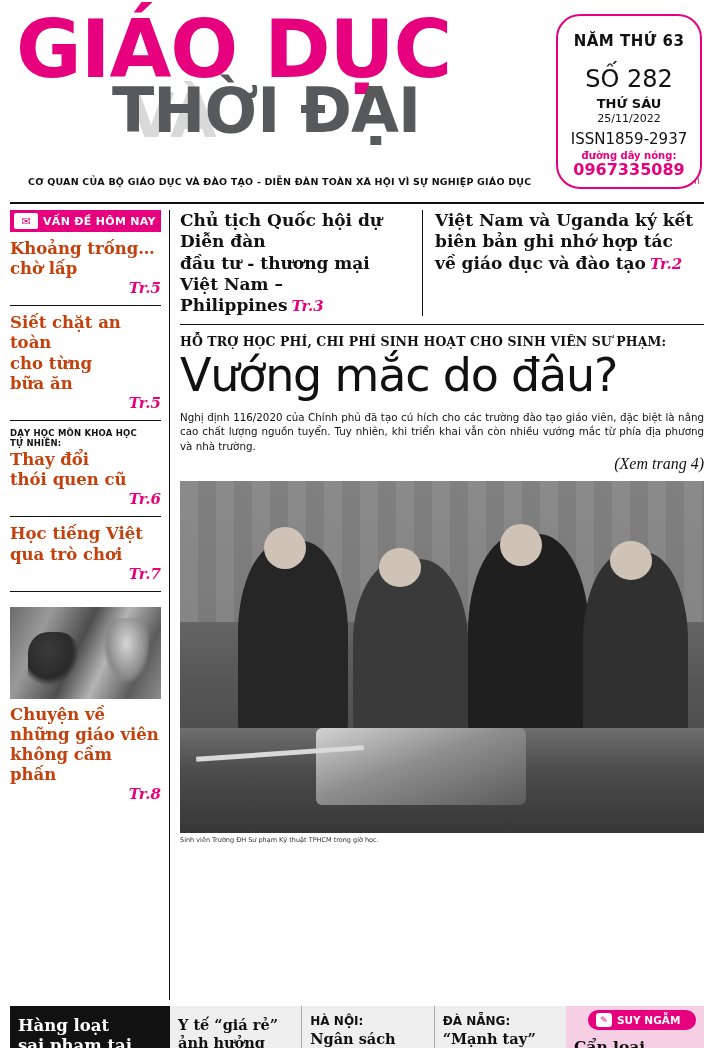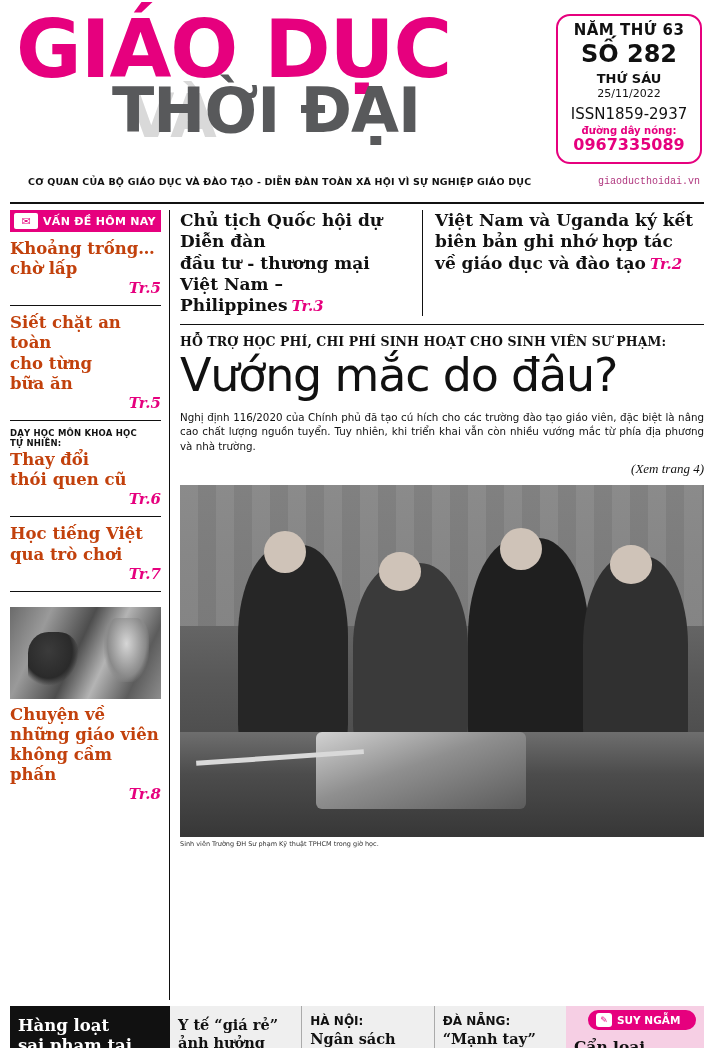--- a/index.html
+++ b/index.html
@@ -79,36 +79,36 @@
     font-family: Liberation Mono, monospace;
     font-size: 10px;
     color: #b0377f;
   }
   .issue-box {
     position: absolute;
     right: 2px;
     top: 6px;
     width: 146px;
     border: 2.5px solid #e6007e;
-    border-radius: 14px;
+    border-radius: 24px;
     text-align: center;
-    padding: 5px 4px 8px 4px;
+    padding: 16px 4px 8px 4px;
     background: #fff;
   }
   .issue-year {
     font-family: "DejaVu Sans", sans-serif;
     font-weight: bold;
     font-size: 15px;
     letter-spacing: .5px;
   }
   .issue-no {
     font-family: "DejaVu Sans", sans-serif;
-    font-weight: bold;
+    font-weight: normal;
     font-size: 24px;
-    margin-top: 1px;
+    margin-top: 15px;
   }
   .issue-day {
     font-family: "DejaVu Sans", sans-serif;
     font-weight: bold;
     font-size: 13px;
     margin-top: 3px;
   }
   .issue-date {
     font-family: "DejaVu Sans", sans-serif;
     font-size: 11px;
@@ -272,22 +272,22 @@
     font-family: "DejaVu Sans", sans-serif;
     font-size: 10.3px;
     line-height: 1.45;
     margin-top: 10px;
     text-align: justify;
   }
   .lead-see {
     display: block;
     text-align: right;
     font-style: italic;
-    font-size: 13px;
-    margin-top: 7px;
+    font-size: 16px;
+    margin-top: 1px;
   }
 
   
   .main-photo {
     margin-top: 8px;
     width: 100%;
     height: 352px;
     position: relative;
     overflow: hidden;
     background: #5d5d5d;

